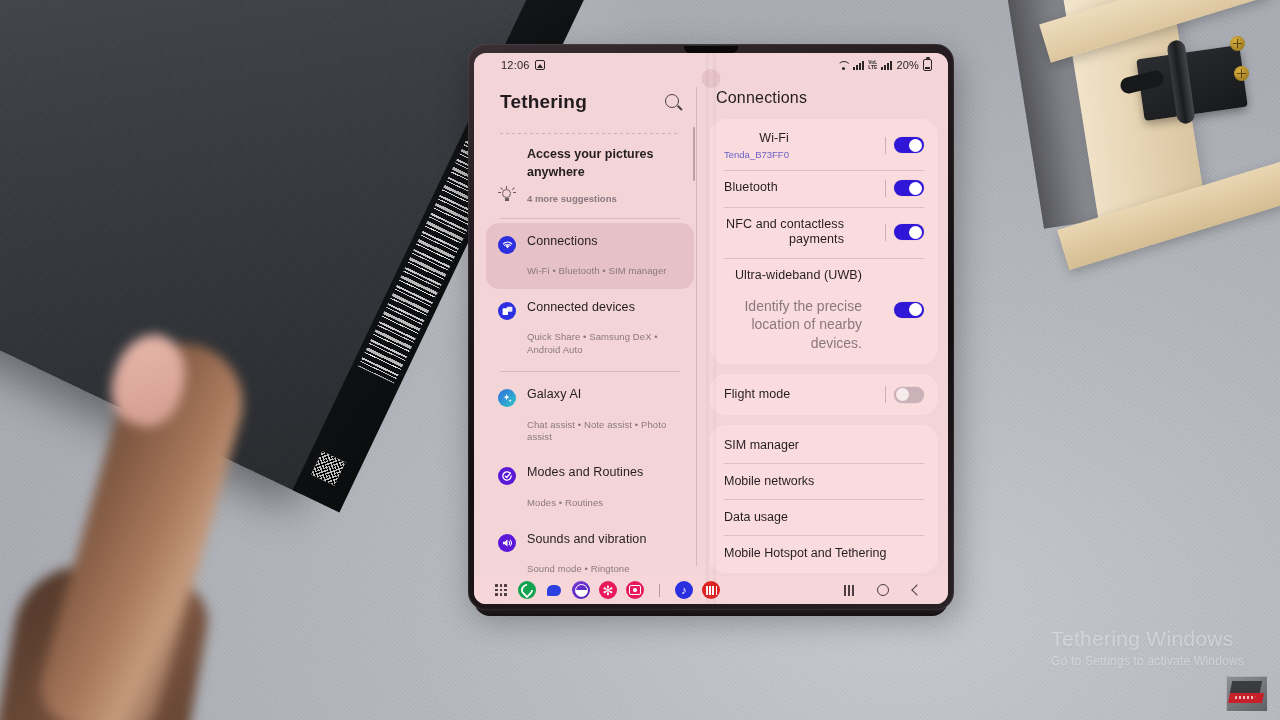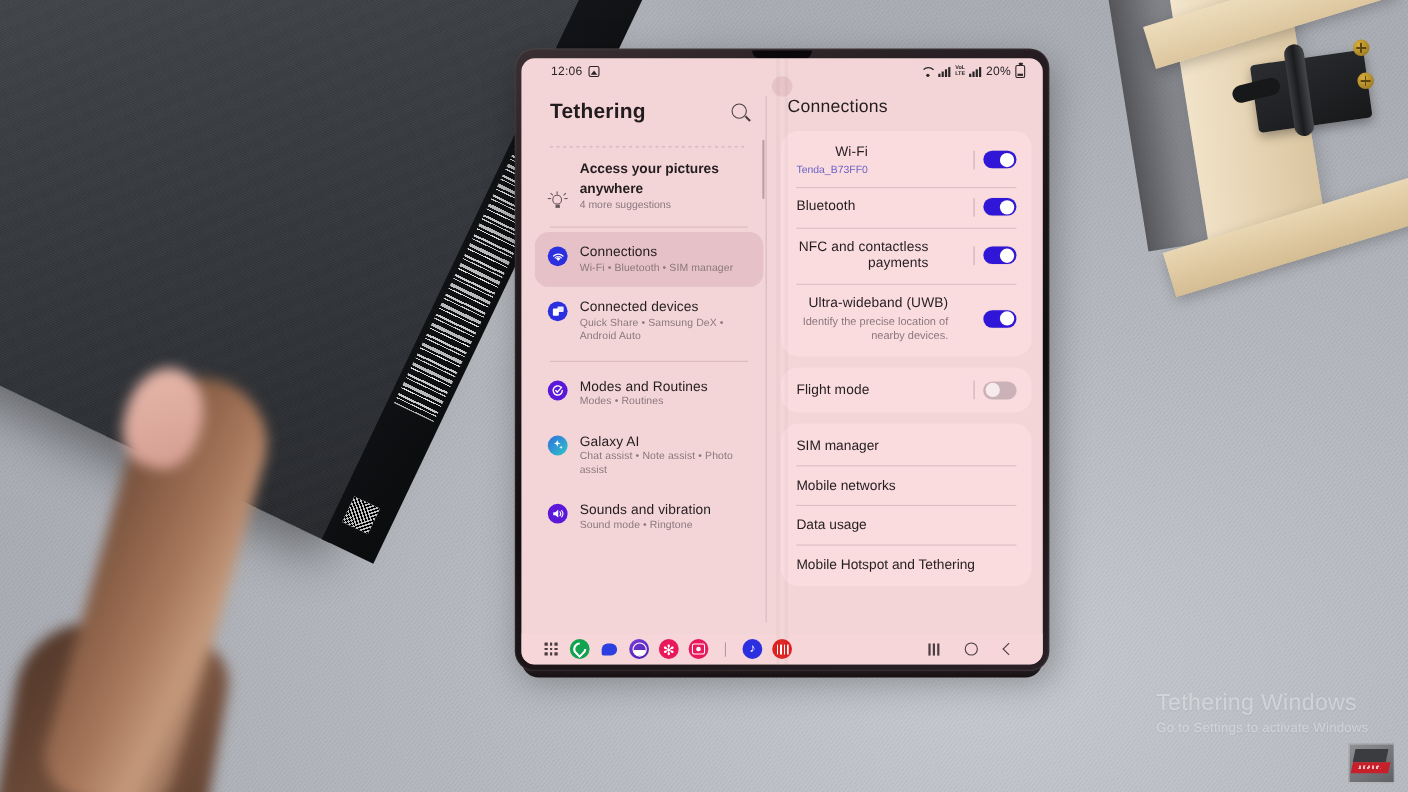--- a/index.html
+++ b/index.html
@@ -257,32 +257,32 @@
     position:relative;
   }
   .sb-item.selected { background:rgba(212,168,176,.42); }
   .sb-item .ic {
     flex:0 0 18px; width:18px; height:18px; border-radius:50%;
     display:flex; align-items:center; justify-content:center;
     margin-top:2px;
   }
   .sb-item .txt { min-width:0; }
   .sb-item .name { font-size:12.5px; color:#241d20; line-height:1.18; letter-spacing:.1px; }
-  .sb-item .sub { font-size:9.5px; color:#8a787e; line-height:1.3; margin-top:1px; letter-spacing:.1px; }
+  .sb-item .sub { font-size:9.5px; color:#8a787e; line-height:1.3; margin-top:17px; letter-spacing:.1px; }
 
   .tip-item { display:flex; gap:11px; align-items:flex-end; padding:6px 12px 10px 12px; }
   .tip-icon { flex:0 0 18px; width:18px; height:18px; position:relative; margin-top:7px; }
   .tip-icon .bulb {
     position:absolute; left:4px; top:3px; width:9px; height:9px;
     border:1.4px solid #6a5a60; border-radius:50%;
   }
   .tip-icon .stem { position:absolute; left:6.5px; top:12px; width:4px; height:3px; background:#6a5a60; }
   .tip-icon .ray { position:absolute; width:3px; height:1.3px; background:#6a5a60; }
   .tip-title { font-size:12.5px; color:#241d20; font-weight:700; line-height:1.22; }
-  .tip-sub { font-size:9.5px; color:#8a787e; margin-top:1px; }
+  .tip-sub { font-size:9.5px; color:#8a787e; margin-top:12px;font-weight:bold; }
 
   .group-sep { height:1px; background:rgba(190,150,160,.45); margin:4px 14px; }
 
   .sb-scrollbar {
     position:absolute; right:1px; top:4px; width:2px; height:54px;
     background:rgba(120,95,103,.45); border-radius:2px;
   }
 
   .pane-divider {
     position:absolute; left:222px; top:10px; bottom:10px; width:1px;
@@ -301,21 +301,21 @@
     display:flex; align-items:center; justify-content:space-between;
     padding:10px 14px; position:relative;text-align:right;
   }
   .row + .row::before {
     content:""; position:absolute; left:14px; right:14px; top:0; height:1px;
     background:rgba(196,158,167,.5);
   }
   .row .lbl { min-width:0; }
   .row .lbl .t { font-size:12.5px; color:#241d20; line-height:1.24; letter-spacing:.1px; }
   .row .lbl .sv { font-size:9.5px; color:#6a62c4; margin-top:2px; }
-  .row .lbl .d { font-size:10px; color:#8a787e; margin-top:3px; line-height:1.32; }
+  .row .lbl .d { font-size:14px; color:#8a787e; margin-top:14px; line-height:1.32; }
 
   .tdiv { width:1px; height:17px; background:rgba(170,135,145,.55); margin-right:8px; }
   .toggle-wrap { display:flex; align-items:center; flex:0 0 auto; }
   .toggle {
     width:30px; height:16px; border-radius:9px; position:relative;
     background:#3017d8; cursor:pointer;
     box-shadow:0 0 0 .5px rgba(0,0,0,.08);
   }
   .toggle .knob {
     position:absolute; top:1.5px; left:15px; width:13px; height:13px;
@@ -518,42 +518,42 @@
               </span>
               <span class="txt">
                 <span class="name" style="display:block">Connected devices</span>
                 <span class="sub" style="display:block">Quick Share • Samsung DeX • Android Auto</span>
               </span>
             </div>
 
             <div class="group-sep"></div>
 
             <div class="sb-item">
+              <span class="ic" style="background:linear-gradient(135deg,#2f6fe0,#2fc6c6);">
+                <svg width="11" height="11" viewBox="0 0 12 12" aria-hidden="true">
+                  <path d="M5 1.2 L5.9 3.6 L8.3 4.5 L5.9 5.4 L5 7.8 L4.1 5.4 L1.7 4.5 L4.1 3.6 Z" fill="#fff"></path>
+                  <path d="M8.8 6.6 L9.3 7.9 L10.6 8.4 L9.3 8.9 L8.8 10.2 L8.3 8.9 L7 8.4 L8.3 7.9 Z" fill="#fff"></path>
+                </svg>
+              </span>
+              <span class="txt">
+                <span class="name" style="display:block">Galaxy AI</span>
+                <span class="sub" style="display:block">Chat assist • Note assist • Photo assist</span>
+              </span>
+            </div>
+
+            <div class="sb-item">
               <span class="ic" style="background:#5b18d8;">
                 <svg width="12" height="12" viewBox="0 0 13 13" aria-hidden="true">
                   <path d="M11 6.5a4.5 4.5 0 1 1-1.6-3.45" stroke="#fff" stroke-width="1.4" fill="none" stroke-linecap="round"></path>
                   <path d="M4.6 6.6 L6.1 8.1 L10.3 3.4" stroke="#fff" stroke-width="1.4" fill="none" stroke-linecap="round" stroke-linejoin="round"></path>
                 </svg>
               </span>
               <span class="txt">
                 <span class="name" style="display:block">Modes and Routines</span>
                 <span class="sub" style="display:block">Modes • Routines</span>
-              </span>
-            </div>
-
-            <div class="sb-item">
-              <span class="ic" style="background:linear-gradient(135deg,#2f6fe0,#2fc6c6);">
-                <svg width="11" height="11" viewBox="0 0 12 12" aria-hidden="true">
-                  <path d="M5 1.2 L5.9 3.6 L8.3 4.5 L5.9 5.4 L5 7.8 L4.1 5.4 L1.7 4.5 L4.1 3.6 Z" fill="#fff"></path>
-                  <path d="M8.8 6.6 L9.3 7.9 L10.6 8.4 L9.3 8.9 L8.8 10.2 L8.3 8.9 L7 8.4 L8.3 7.9 Z" fill="#fff"></path>
-                </svg>
-              </span>
-              <span class="txt">
-                <span class="name" style="display:block">Galaxy AI</span>
-                <span class="sub" style="display:block">Chat assist • Note assist • Photo assist</span>
               </span>
             </div>
 
             <div class="sb-item">
               <span class="ic" style="background:#5b18d8;">
                 <svg width="11" height="10" viewBox="0 0 12 11" aria-hidden="true">
                   <path d="M1 4 h2 L6 1.6 v7.8 L3 7 H1 Z" fill="#fff"></path>
                   <path d="M7.8 3.6 a3 3 0 0 1 0 3.8" stroke="#fff" stroke-width="1.2" fill="none" stroke-linecap="round"></path>
                   <path d="M9.4 2.3 a5 5 0 0 1 0 6.4" stroke="#fff" stroke-width="1.1" fill="none" stroke-linecap="round"></path>
                 </svg>

